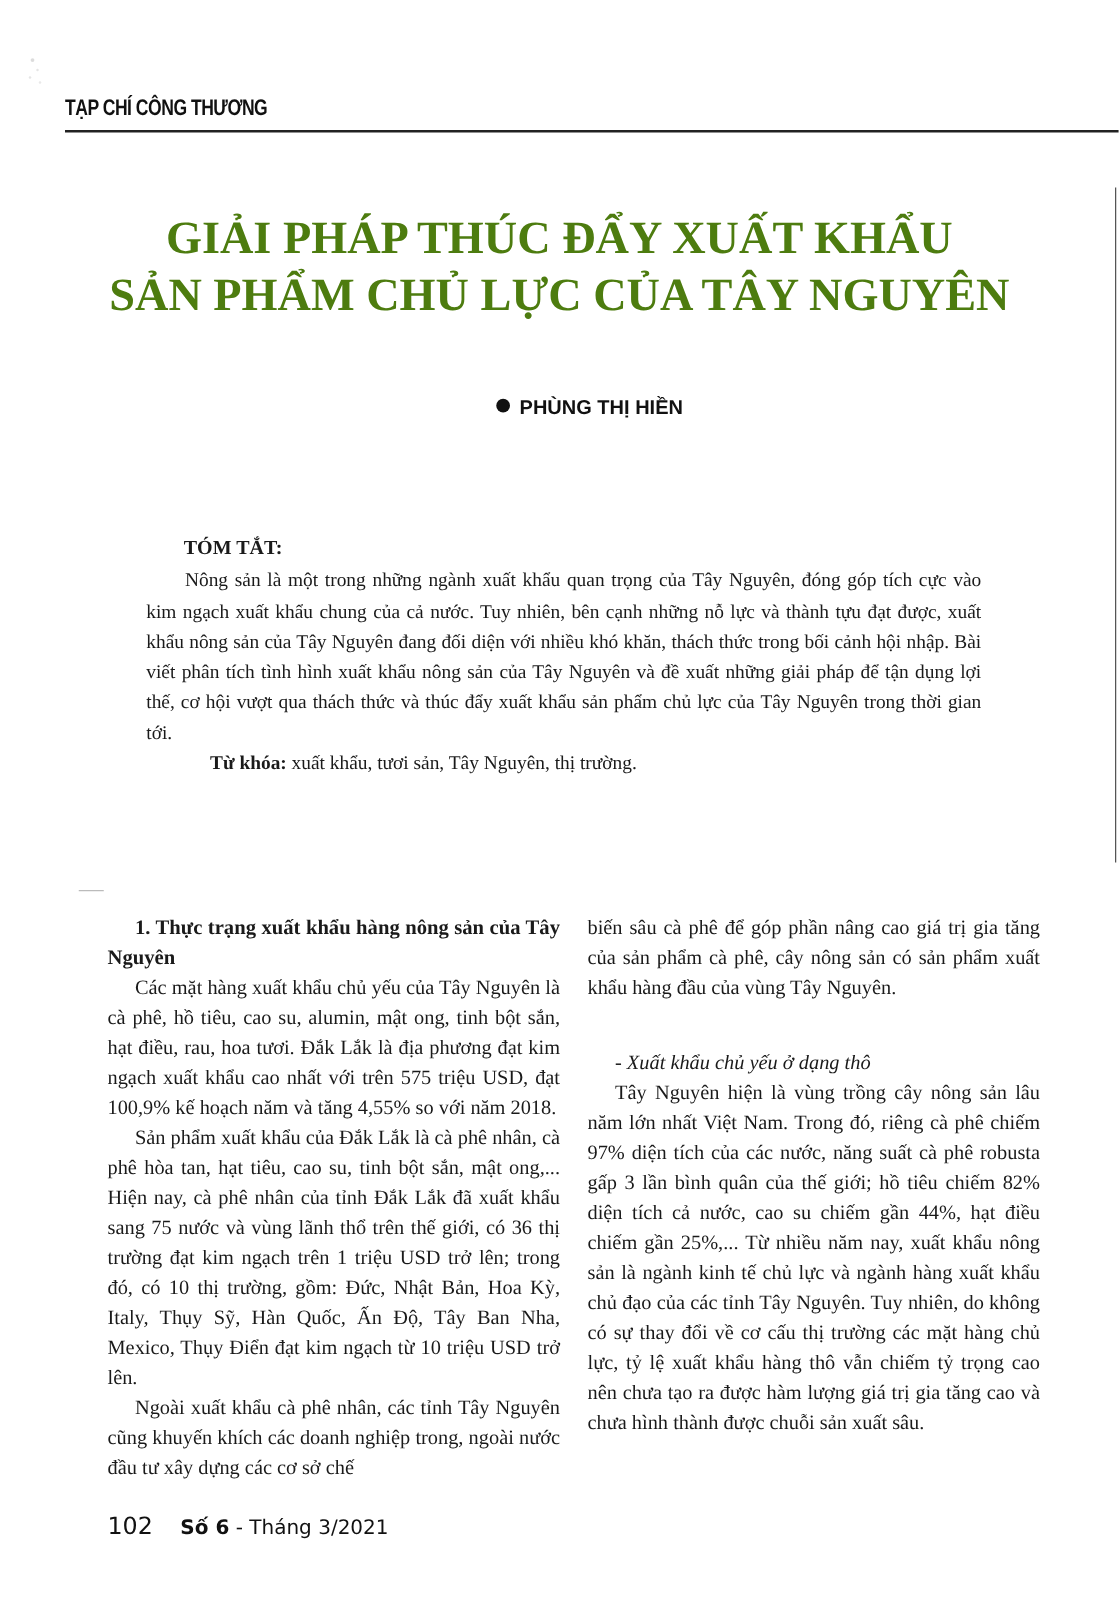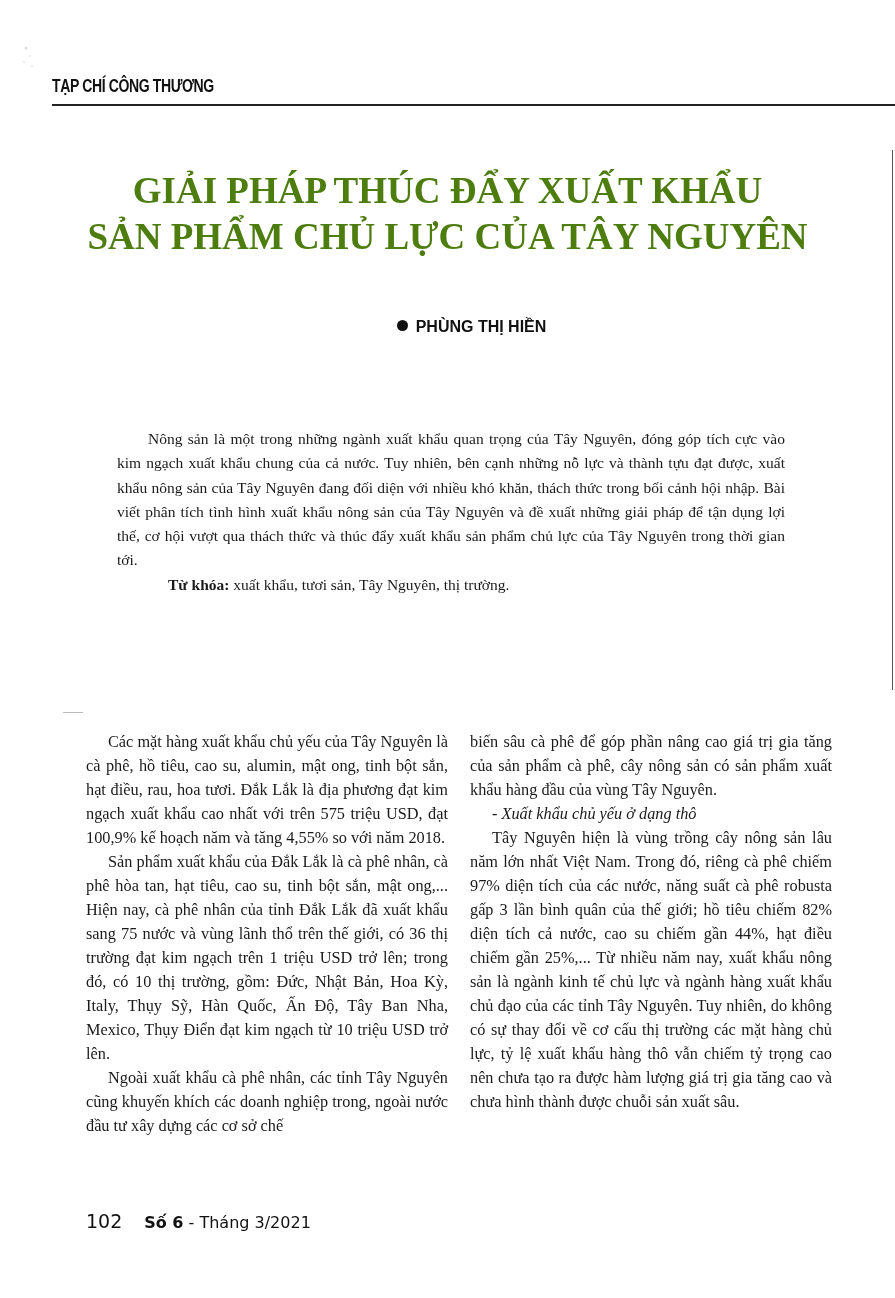--- a/index.html
+++ b/index.html
@@ -14,21 +14,21 @@
   .abstract { position: absolute; left: 117px; width: 668px; top: 427px; font-family: "Liberation Serif", serif; font-size: 15.5px; line-height: 24.3px; text-align: justify; }
   .abstract .heading { font-weight: bold; font-size: 16px; margin-left: 30px; margin-bottom: 2px; }
   .abstract p { margin: 0; text-indent: 31px; }
   .abstract .kw-label { font-weight: bold; margin-left: 20px; }
   .small-rule { position: absolute; left: 63px; top: 712px; width: 20px; height: 1px; background: #bbb; }
   .col { position: absolute; top: 730px; width: 362px; font-family: "Liberation Serif", serif; font-size: 16.3px; line-height: 24px; text-align: justify; }
   .col.left { left: 86px; }
   .col.right { left: 470px; }
   .col p { margin: 0; text-indent: 22px; }
   .col .sec-head { font-weight: bold; font-size: 16.5px; text-indent: 22px; }
-  .col .sub { font-style: italic; }
+  .col .sub { font-style: italic; margin-top: 36px; }
   .col .cont { text-indent: 0; }
   .footer { position: absolute; left: 86px; top: 1210px; font-family: "DejaVu Sans", sans-serif; font-size: 17px; color: #111; }
   .footer .num { font-size: 19px; margin-right: 22px; }
   .footer .issue { font-weight: bold; font-size: 16px; }
   .footer .month { font-size: 16px; }
   .corner-mark { position: absolute; left: 18px; top: 36px; width: 22px; height: 40px; opacity: 0.25; }
 </style>
 </head>
 <body>
 
@@ -48,27 +48,29 @@
   <div class="title">
     <div>GIẢI PHÁP THÚC ĐẨY XUẤT KHẨU</div>
     <div>SẢN PHẨM CHỦ LỰC CỦA TÂY NGUYÊN</div>
   </div>
 
   <div class="author">
     <span class="bullet"></span><span>PHÙNG THỊ HIỀN</span>
   </div>
 
   <div class="abstract">
+    <div class="heading">TÓM TẮT:</div>
     <p>Nông sản là một trong những ngành xuất khẩu quan trọng của Tây Nguyên, đóng góp tích cực vào kim ngạch xuất khẩu chung của cả nước. Tuy nhiên, bên cạnh những nỗ lực và thành tựu đạt được, xuất khẩu nông sản của Tây Nguyên đang đối diện với nhiều khó khăn, thách thức trong bối cảnh hội nhập. Bài viết phân tích tình hình xuất khẩu nông sản của Tây Nguyên và đề xuất những giải pháp để tận dụng lợi thế, cơ hội vượt qua thách thức và thúc đẩy xuất khẩu sản phẩm chủ lực của Tây Nguyên trong thời gian tới.</p>
     <p><span class="kw-label">Từ khóa:</span><span> xuất khẩu, tươi sản, Tây Nguyên, thị trường.</span></p>
   </div>
 
   <div class="small-rule"></div>
 
   <div class="col left">
+    <p class="sec-head">1. Thực trạng xuất khẩu hàng nông sản của Tây Nguyên</p>
     <p>Các mặt hàng xuất khẩu chủ yếu của Tây Nguyên là cà phê, hồ tiêu, cao su, alumin, mật ong, tinh bột sắn, hạt điều, rau, hoa tươi. Đắk Lắk là địa phương đạt kim ngạch xuất khẩu cao nhất với trên 575 triệu USD, đạt 100,9% kế hoạch năm và tăng 4,55% so với năm 2018.</p>
     <p>Sản phẩm xuất khẩu của Đắk Lắk là cà phê nhân, cà phê hòa tan, hạt tiêu, cao su, tinh bột sắn, mật ong,... Hiện nay, cà phê nhân của tỉnh Đắk Lắk đã xuất khẩu sang 75 nước và vùng lãnh thổ trên thế giới, có 36 thị trường đạt kim ngạch trên 1 triệu USD trở lên; trong đó, có 10 thị trường, gồm: Đức, Nhật Bản, Hoa Kỳ, Italy, Thụy Sỹ, Hàn Quốc, Ấn Độ, Tây Ban Nha, Mexico, Thụy Điển đạt kim ngạch từ 10 triệu USD trở lên.</p>
     <p>Ngoài xuất khẩu cà phê nhân, các tỉnh Tây Nguyên cũng khuyến khích các doanh nghiệp trong, ngoài nước đầu tư xây dựng các cơ sở chế</p>
   </div>
 
   <div class="col right">
     <p class="cont">biến sâu cà phê để góp phần nâng cao giá trị gia tăng của sản phẩm cà phê, cây nông sản có sản phẩm xuất khẩu hàng đầu của vùng Tây Nguyên.</p>
     <p class="sub">- Xuất khẩu chủ yếu ở dạng thô</p>
     <p>Tây Nguyên hiện là vùng trồng cây nông sản lâu năm lớn nhất Việt Nam. Trong đó, riêng cà phê chiếm 97% diện tích của các nước, năng suất cà phê robusta gấp 3 lần bình quân của thế giới; hồ tiêu chiếm 82% diện tích cả nước, cao su chiếm gần 44%, hạt điều chiếm gần 25%,... Từ nhiều năm nay, xuất khẩu nông sản là ngành kinh tế chủ lực và ngành hàng xuất khẩu chủ đạo của các tỉnh Tây Nguyên. Tuy nhiên, do không có sự thay đổi về cơ cấu thị trường các mặt hàng chủ lực, tỷ lệ xuất khẩu hàng thô vẫn chiếm tỷ trọng cao nên chưa tạo ra được hàm lượng giá trị gia tăng cao và chưa hình thành được chuỗi sản xuất sâu.</p>
   </div>

